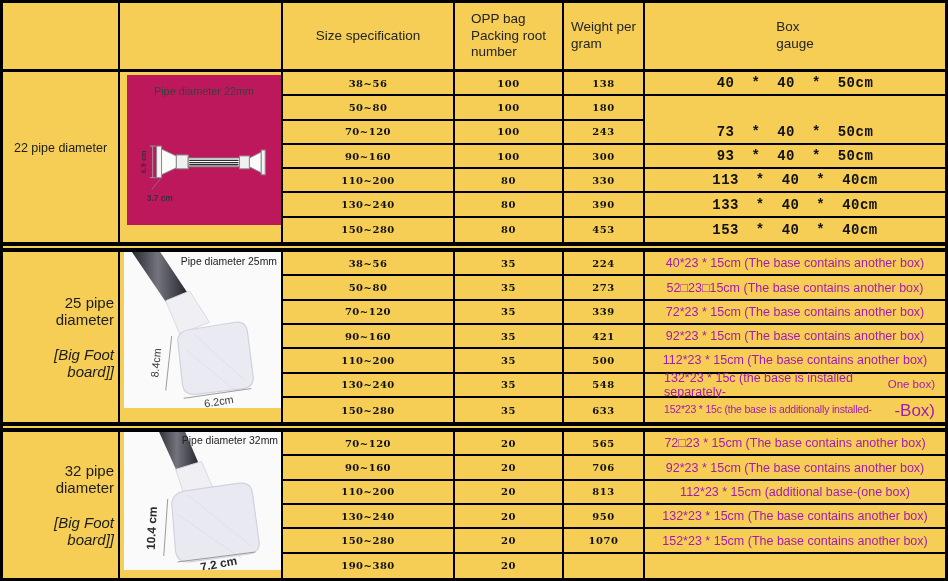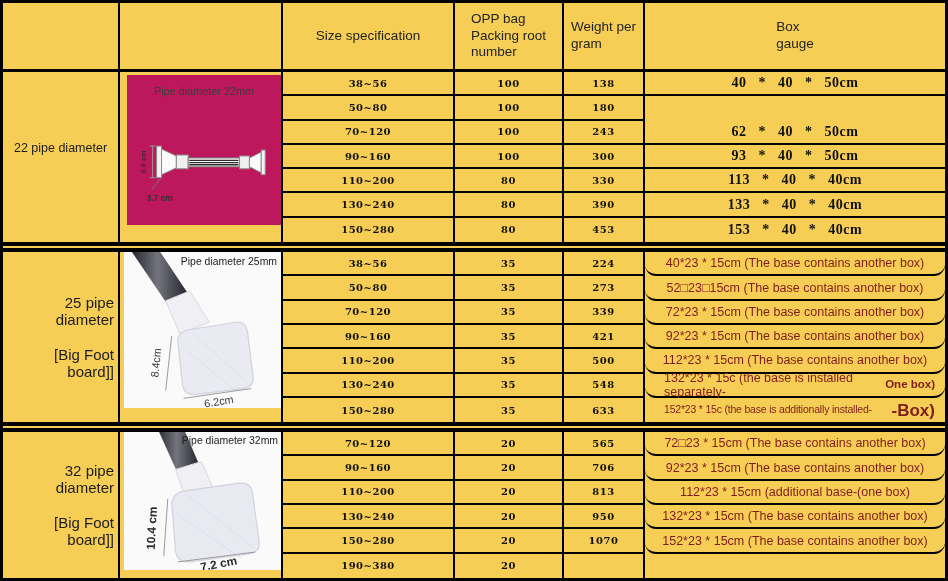--- a/index.html
+++ b/index.html
@@ -15,29 +15,29 @@
   .s3{flex:6;grid-template-rows:repeat(6,1fr);}
   .c{border-right:2px solid #000;border-bottom:2px solid #000;background:#F6CE55;
      display:flex;align-items:center;justify-content:center;box-sizing:border-box;min-width:0;min-height:0;}
   .c.last-col{border-right:none;border-radius:10px;}
   .hdr .c{border-bottom:none;}
   .sec .c:nth-last-child(-n+4){border-bottom:none;}
   .cat,.img{grid-row:1 / span 7;grid-column:auto;border-bottom:none;}
   .s3 .cat,.s3 .img{grid-row:1 / span 6;}
   .cat{grid-column:1;flex-direction:column;text-align:right;font-size:15px;color:#1d1d1d;padding:4px;}
   .s1 .cat{font-size:12.5px;}
-  .cat .note{margin-top:18px;}
+  .cat .note{margin-top:18px;font-style:italic;}
   .img{grid-column:2;position:relative;padding:0;}
   .sz{grid-column:3;} .op{grid-column:4;} .wt{grid-column:5;} .bx{grid-column:6;border-right:none;}
   .sz,.op,.wt{font-family:"DejaVu Serif",serif;font-weight:700;font-size:10px;letter-spacing:.5px;}
-  .bx.b1{font-family:Liberation Serif, serif;font-weight:700;font-size:14px;word-spacing:8px;letter-spacing:.5px;}
-  .bx.b2{font-size:12.5px;color:#7f1d1d;line-height:1.12;padding:0 6px;text-align:center;border-radius:11px;}
+  .bx.b1{font-family:Liberation Mono, monospace;font-weight:700;font-size:14px;word-spacing:8px;letter-spacing:.5px;}
+  .bx.b2{font-size:12.5px;color:#a21caf;line-height:1.12;padding:0 6px;text-align:center;}
   .bx.split{justify-content:space-between;text-align:left;padding:0 10px 0 19px;}
   .bx.split .main{flex:1;}
-  .bx.split .bnote{margin-left:6px;white-space:nowrap;font-size:11.5px;font-weight:bold;}
+  .bx.split .bnote{margin-left:6px;white-space:nowrap;font-size:11.5px;}
   .bx.split .main.tiny{font-size:10.5px;letter-spacing:-.2px;}
   .bx.split .bnote.big{font-size:17px;}
   .hdr .c{font-size:13.5px;color:#242424;}
   .pre{white-space:pre-line;text-align:left;line-height:1.25;}
   .sep{flex:none;height:10px;background:#F6CE55;border-top:4px solid #000;border-bottom:4px solid #000;box-sizing:border-box;}
   .panel{position:absolute;background:#be185d;overflow:hidden;}
   .p1{left:7px;top:3px;right:0;bottom:17px;}
   .p2{left:4px;top:0;right:0;bottom:14px;background:#FAFAFB;}
   .p3{left:4px;top:0;right:0;bottom:8px;background:#FAFAFB;}
   .panel svg{position:absolute;inset:0;width:100%;height:100%;}
@@ -102,21 +102,21 @@
     <div class="c wt">138</div>
     <div class="c bx b1">40 * 40 * 50cm</div>
 
     <div class="c sz">50~80</div>
     <div class="c op">100</div>
     <div class="c wt">180</div>
 
     <div class="c sz">70~120</div>
     <div class="c op">100</div>
     <div class="c wt">243</div>
-    <div class="c bx b1">62 * 40 * 50cm</div>
+    <div class="c bx b1">73 * 40 * 50cm</div>
 
     <div class="c sz">90~160</div>
     <div class="c op">100</div>
     <div class="c wt">300</div>
     <div class="c bx b1">93 * 40 * 50cm</div>
 
     <div class="c sz">110~200</div>
     <div class="c op">80</div>
     <div class="c wt">330</div>
     <div class="c bx b1">113 * 40 * 40cm</div>

